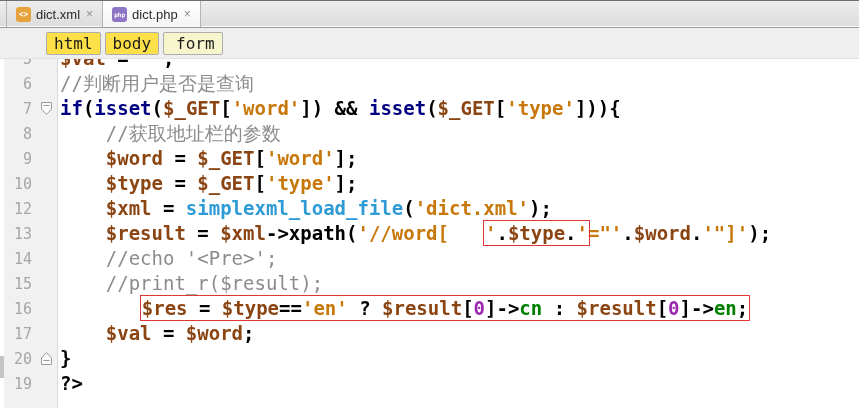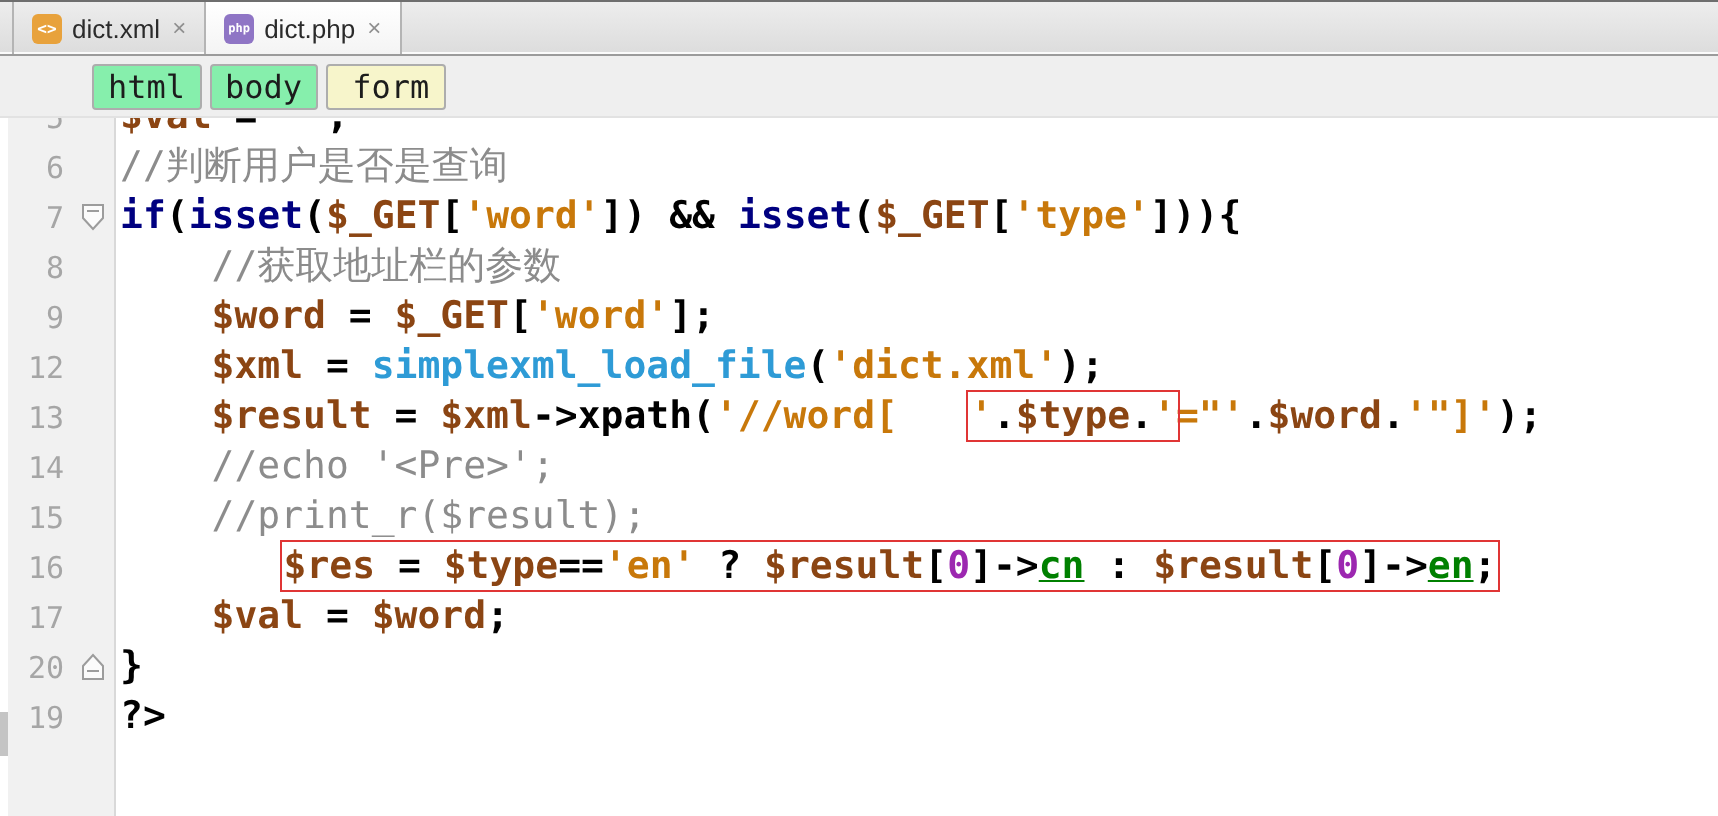--- a/index.html
+++ b/index.html
@@ -31,21 +31,21 @@
   .fileicon.php{ background:var(--accentphp); font-size:6px; letter-spacing:0; }
   .tabclose{ color:#8f8f8f; font-size:12px; line-height:1; padding-left:1px; }
 
   
   .crumbbar{
     height:31px; background:#efefef; display:flex; align-items:center;
     gap:4px; padding-left:46px; border-bottom:1px solid #e2e2e2;
   }
   .crumb{
     font-family:"DejaVu Sans Mono","Liberation Mono",monospace;
-    font-size:16px; color:#1c1c1c; background:#86efac;
+    font-size:16px; color:#1c1c1c; background:#fde047;
     border:1px solid #adadad; border-radius:2px;
     padding:0 7px; height:23px; display:flex; align-items:center;
   }
   .crumb.hl{ background:#f7f5cb;padding-left:12px; }
 
   
   .editor{ position:relative; height:349px; overflow:hidden; background:#fff; }
   .gutterbg{
     position:absolute; left:4px; top:0; width:54px; height:100%;
     background:#f1f1f1; border-right:1px solid #d9d9d9;
@@ -66,21 +66,21 @@
     white-space:pre; font-family:"DejaVu Sans Mono","Liberation Mono",monospace;
     font-size:19px; line-height:25px; font-weight:bold; color:var(--plain);
     padding-left:2px;
   }
   .tk-kw{ color:var(--kw); }
   .tk-var{ color:var(--var); }
   .tk-str{ color:var(--str); }
   .tk-com{ color:var(--com); font-weight:normal; }
   .tk-fn{ color:var(--fn); }
   .tk-num{ color:var(--num); }
-  .tk-prop{ color:var(--prop);text-decoration:underline; }
+  .tk-prop{ color:var(--prop); }
   .tk-pl{ color:var(--plain); }
   .rbox{ outline:1px solid var(--box); outline-offset:1px;margin-left:36px; }
 </style>
 </head>
 <body>
 
 <div class="tabbar">
   <div class="tab">
     <span class="fileicon xml">&lt;&gt;</span>
     <span>dict.xml</span>
@@ -127,20 +127,25 @@
         <div class="lnum">8</div>
         <div class="foldcol"></div>
         <div class="codecell"><span class="tk-pl">    </span><span class="tk-com">//获取地址栏的参数</span></div>
       </div>
       <div class="code-line">
         <div class="lnum">9</div>
         <div class="foldcol"></div>
         <div class="codecell"><span class="tk-pl">    </span><span class="tk-var">$word</span><span class="tk-pl"> = </span><span class="tk-var">$_GET</span><span class="tk-pl">[</span><span class="tk-str">'word'</span><span class="tk-pl">];</span></div>
       </div>
       <div class="code-line">
+        <div class="lnum">10</div>
+        <div class="foldcol"></div>
+        <div class="codecell"><span class="tk-pl">    </span><span class="tk-var">$type</span><span class="tk-pl"> = </span><span class="tk-var">$_GET</span><span class="tk-pl">[</span><span class="tk-str">'type'</span><span class="tk-pl">];</span></div>
+      </div>
+      <div class="code-line">
         <div class="lnum">12</div>
         <div class="foldcol"></div>
         <div class="codecell"><span class="tk-pl">    </span><span class="tk-var">$xml</span><span class="tk-pl"> = </span><span class="tk-fn">simplexml_load_file</span><span class="tk-pl">(</span><span class="tk-str">'dict.xml'</span><span class="tk-pl">);</span></div>
       </div>
       <div class="code-line">
         <div class="lnum">13</div>
         <div class="foldcol"></div>
         <div class="codecell"><span class="tk-pl">    </span><span class="tk-var">$result</span><span class="tk-pl"> = </span><span class="tk-var">$xml</span><span class="tk-pl">-&gt;xpath(</span><span class="tk-str">'//word[</span><span class="rbox"><span class="tk-str">'</span><span class="tk-pl">.</span><span class="tk-var">$type</span><span class="tk-pl">.</span><span class="tk-str">'</span></span><span class="tk-str">="'</span><span class="tk-pl">.</span><span class="tk-var">$word</span><span class="tk-pl">.</span><span class="tk-str">'"]'</span><span class="tk-pl">);</span></div>
       </div>
       <div class="code-line">

